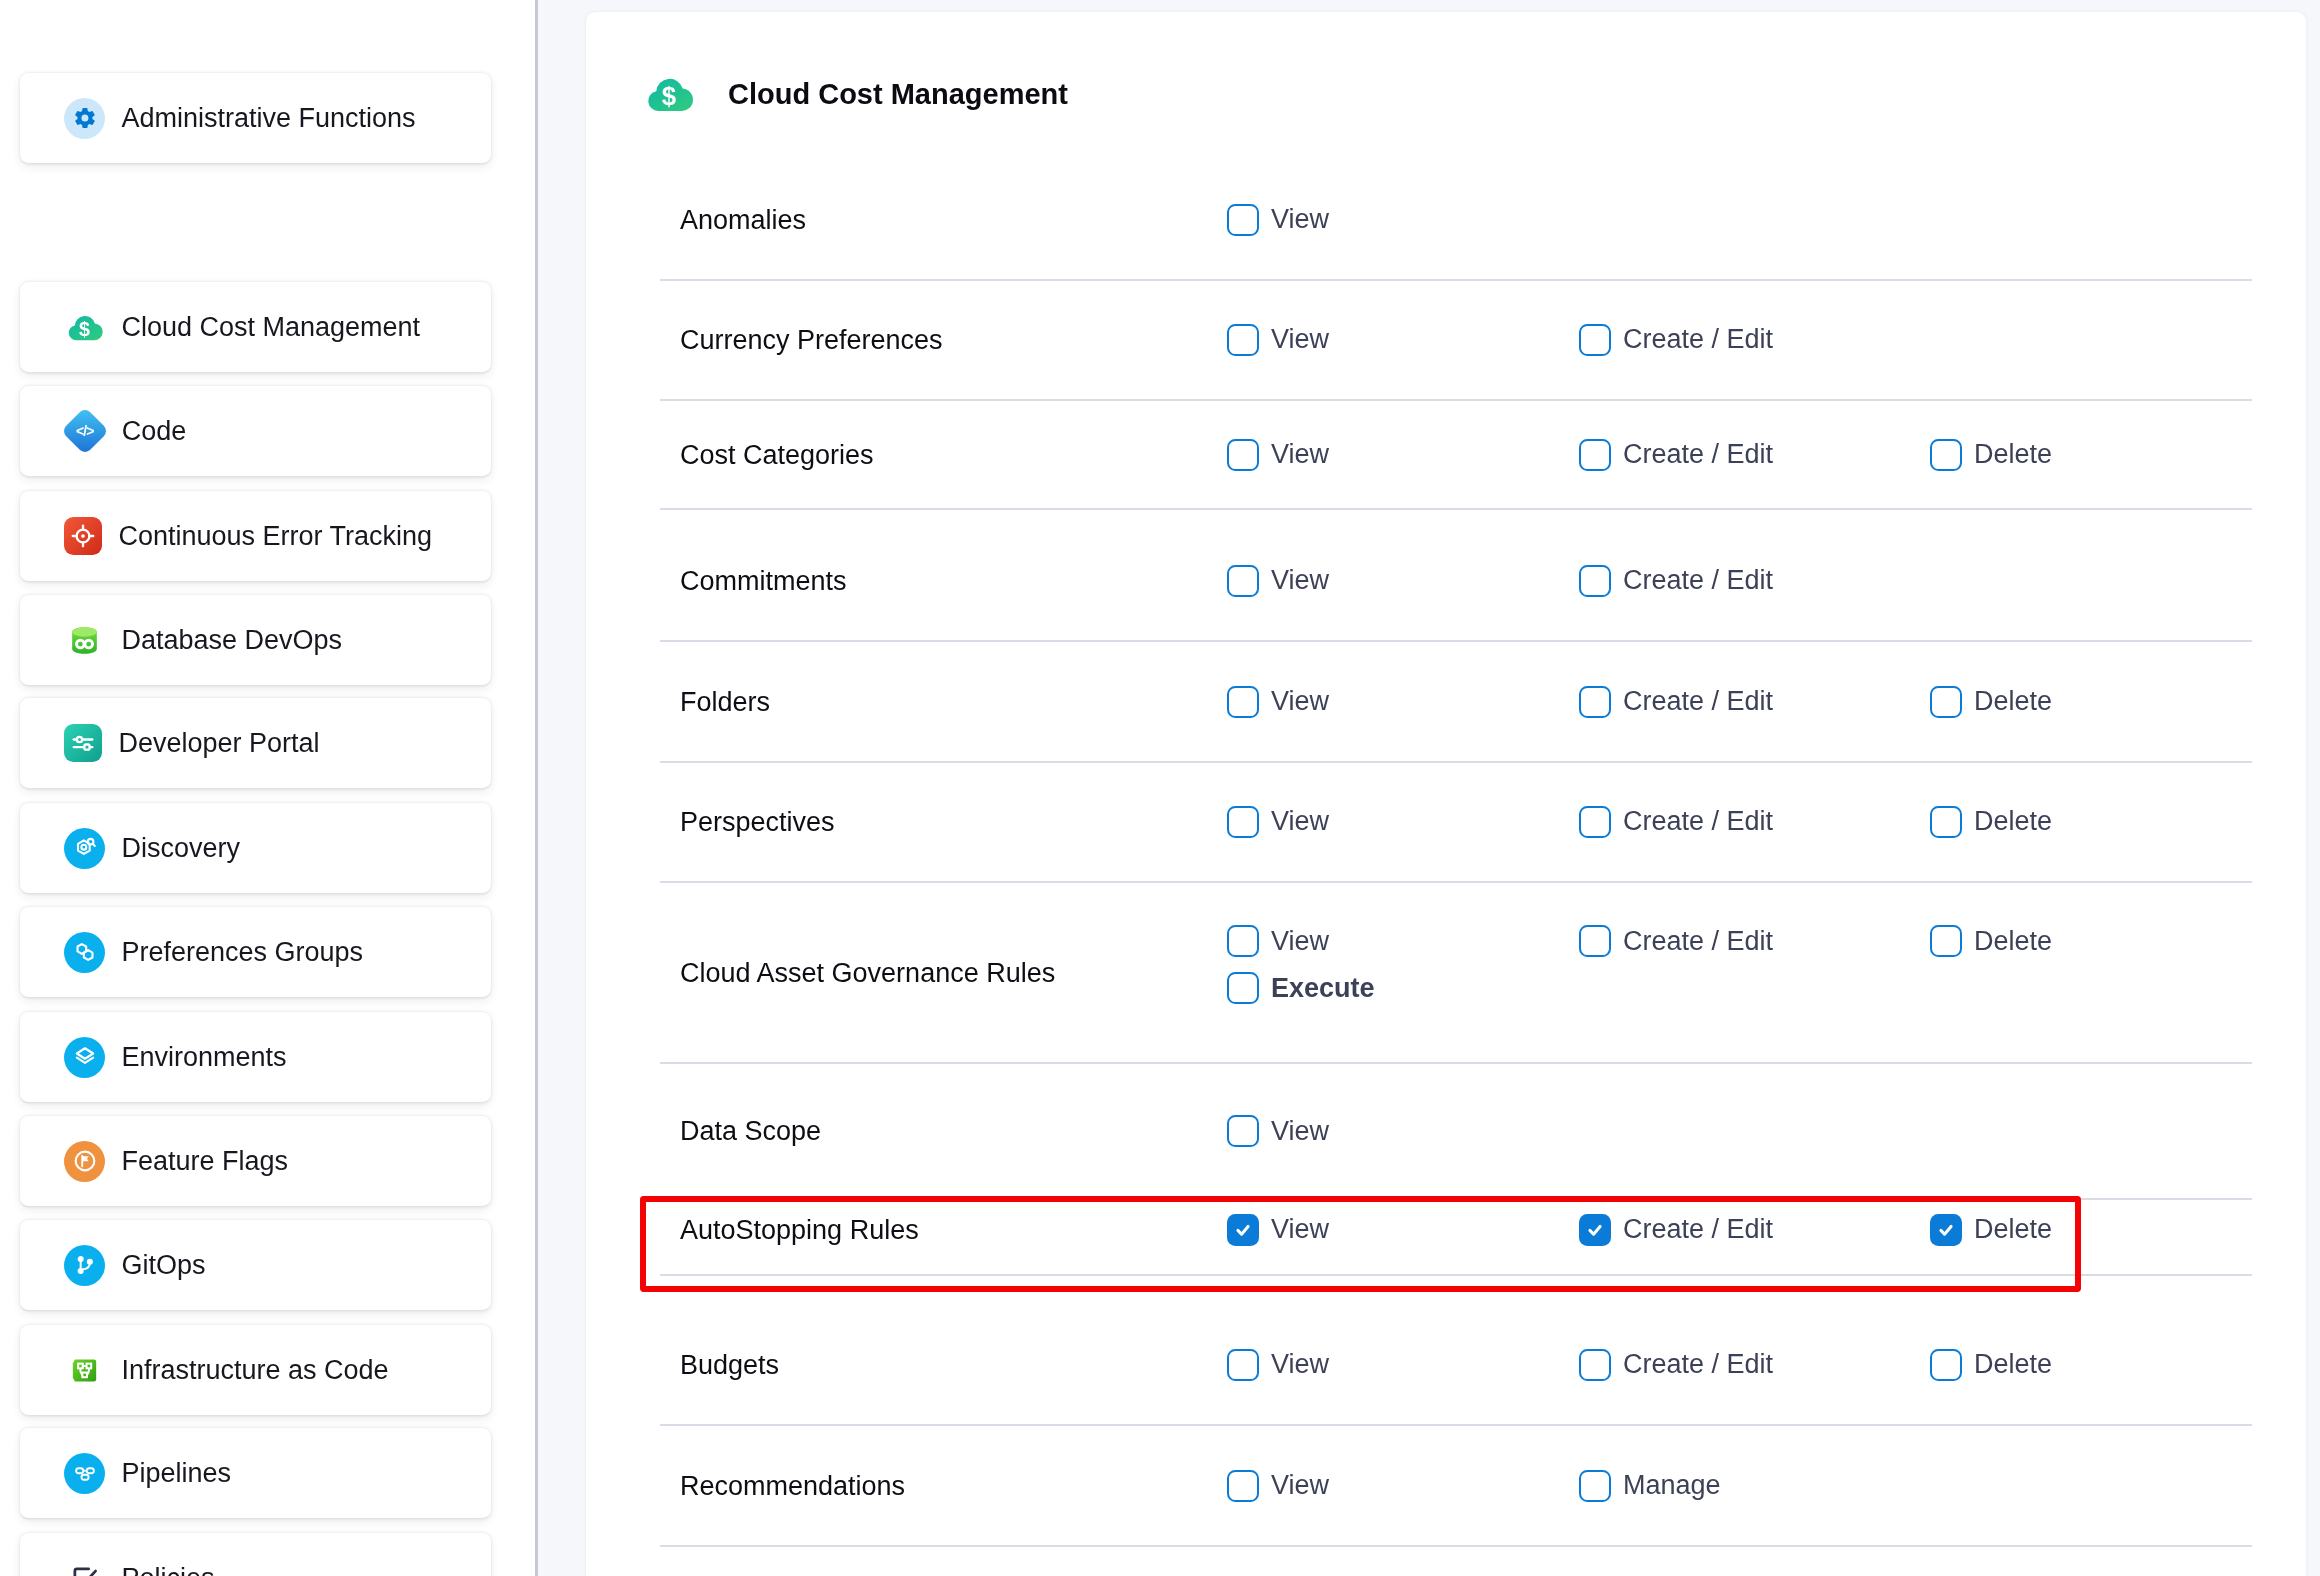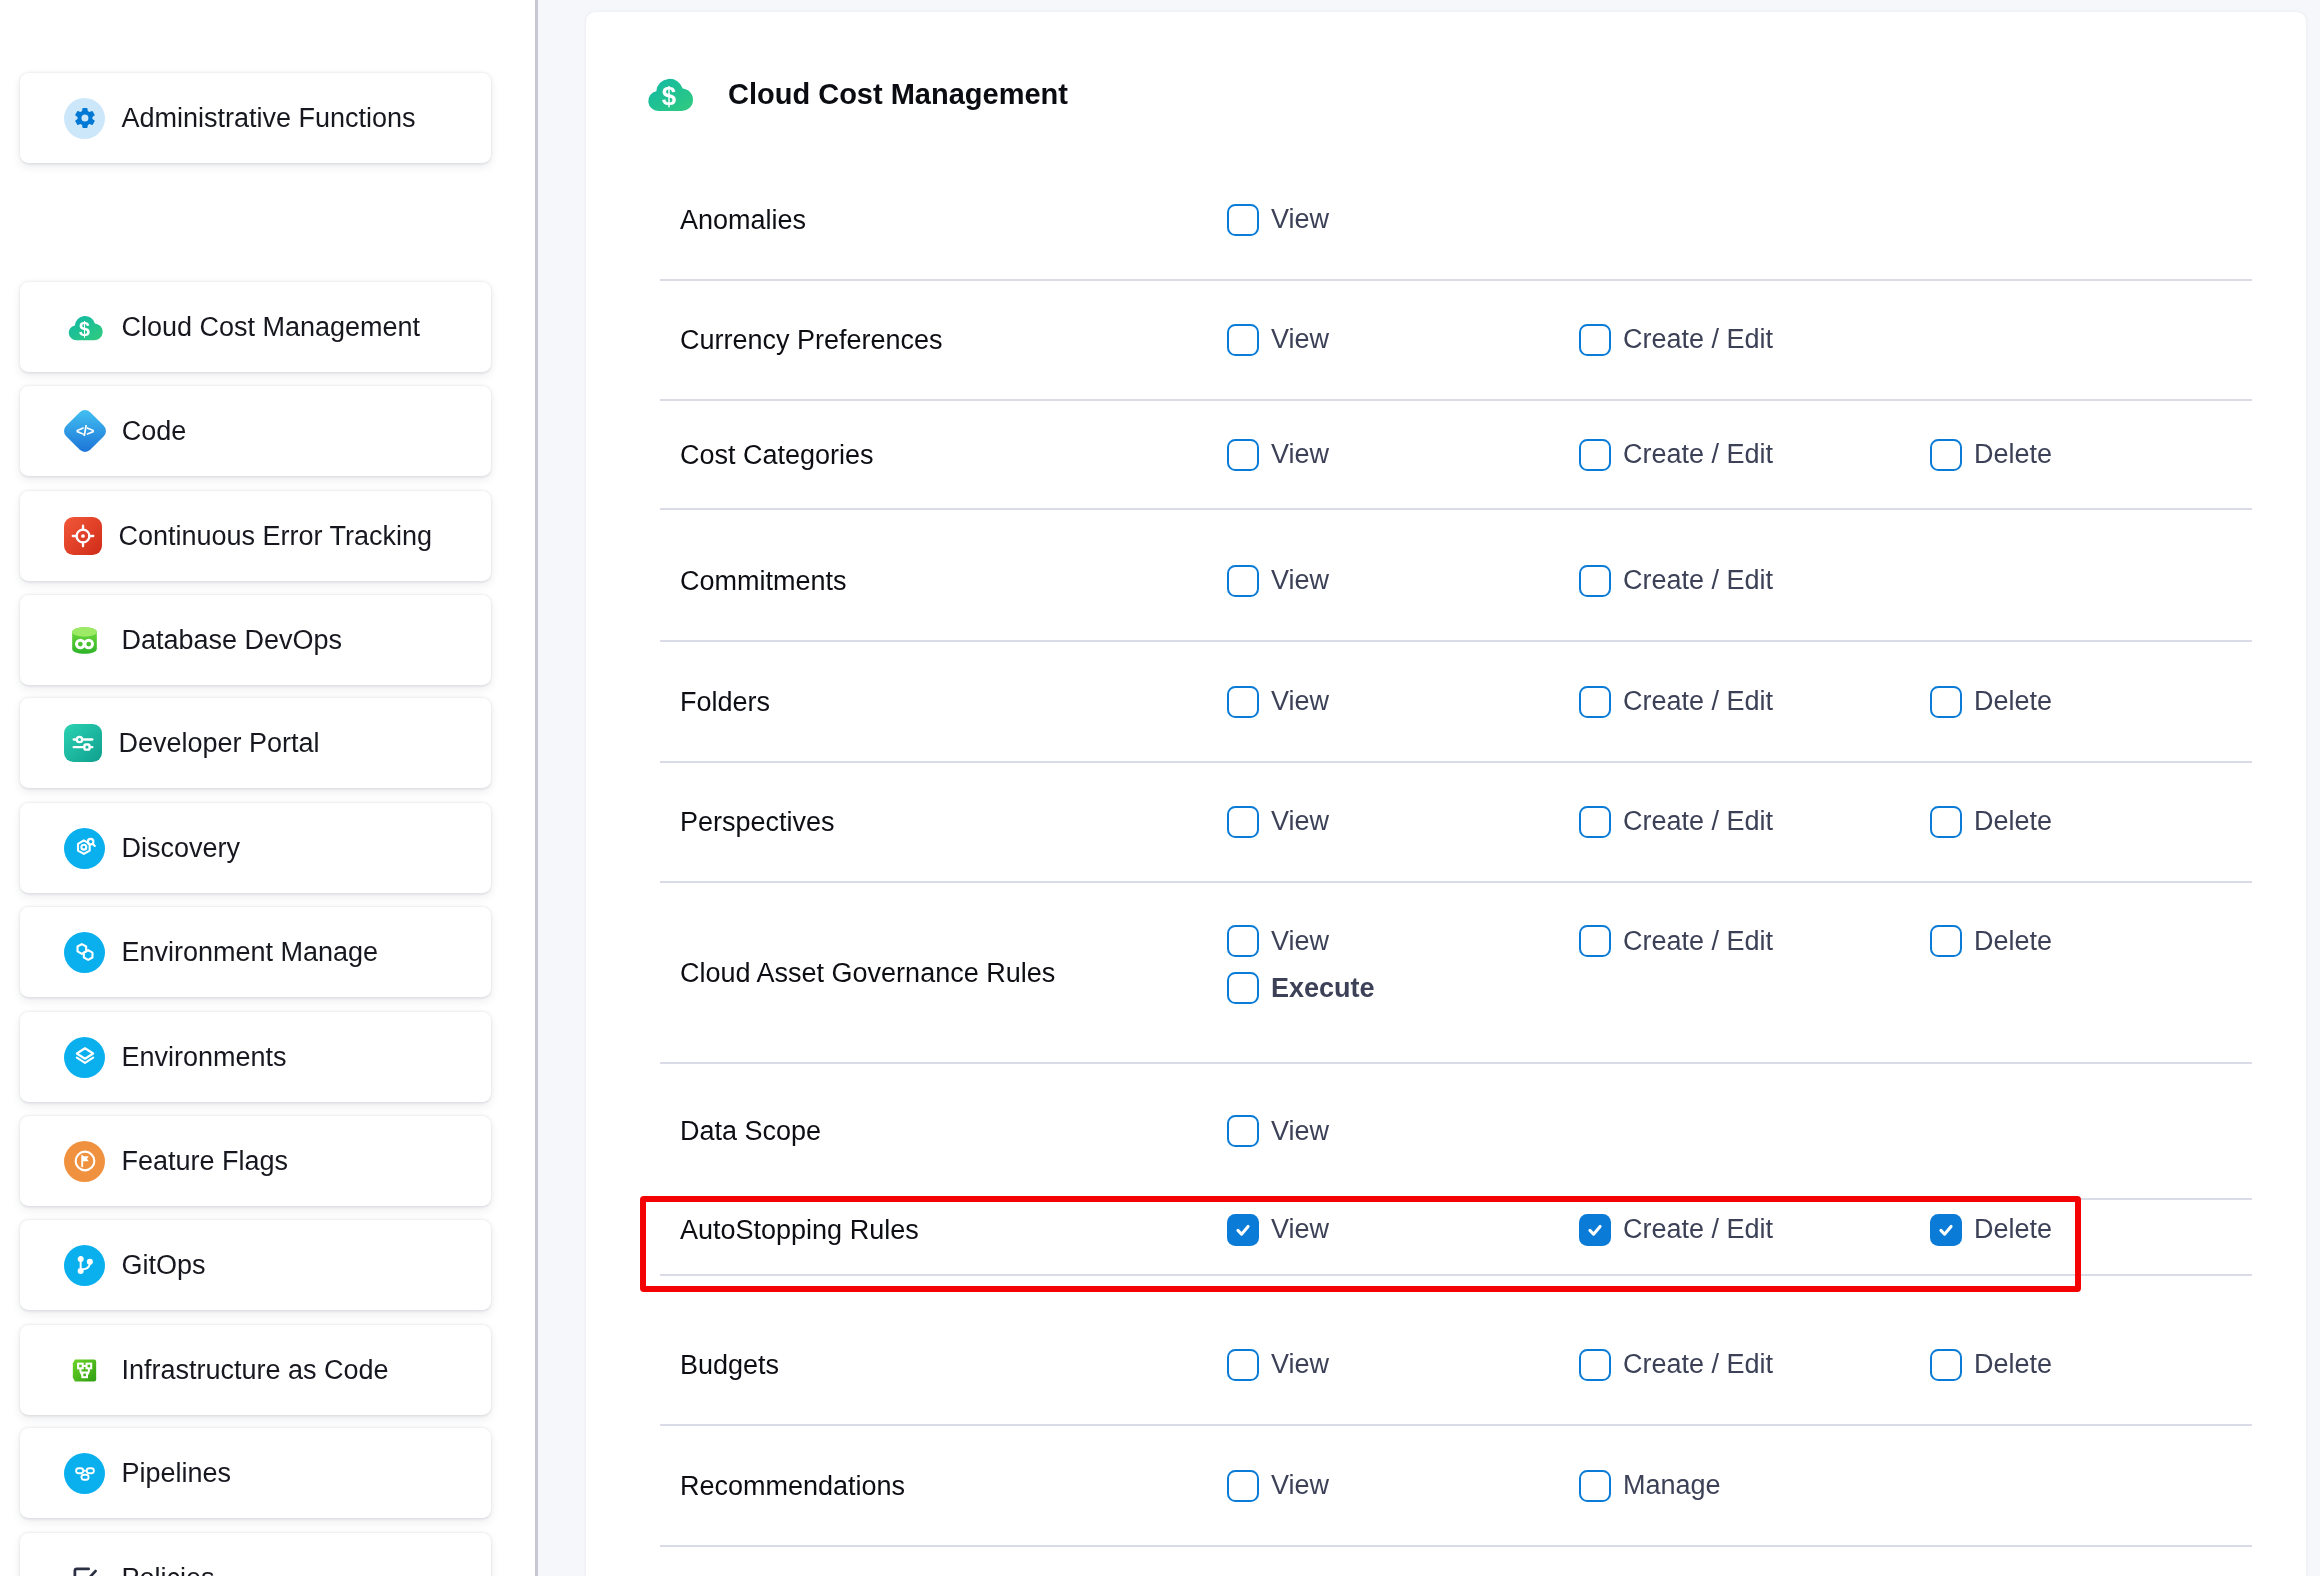--- a/index.html
+++ b/index.html
@@ -147,21 +147,21 @@
     <span class="side-label">Discovery</span>
   </div>
 
   <div class="side-item" style="top:907px">
     <div class="ic circle blue-circle">
       <svg width="28" height="28" viewBox="0 0 24 24" stroke="#fff" stroke-width="1.8" fill="none" stroke-linejoin="round">
         <path d="M9.3 5.2 13 7.3v4.2l-3.7 2.1-3.7-2.1V7.3z"></path>
         <path d="M14.7 10.4l3.7 2.1v4.2l-3.7 2.1-3.7-2.1v-4.2z"></path>
       </svg>
     </div>
-    <span class="side-label">Environment Manage</span>
+    <span class="side-label">Preferences Groups</span>
   </div>
 
   <div class="side-item" style="top:1012px">
     <div class="ic circle blue-circle">
       <svg width="28" height="28" viewBox="0 0 24 24" stroke="#fff" stroke-width="1.8" fill="none" stroke-linejoin="round" stroke-linecap="round">
         <path d="M12 4.5 19 9l-7 4.5L5 9z"></path>
         <path d="M5 12.5l7 4.5 7-4.5"></path>
       </svg>
     </div>
     <span class="side-label">Environments</span>

